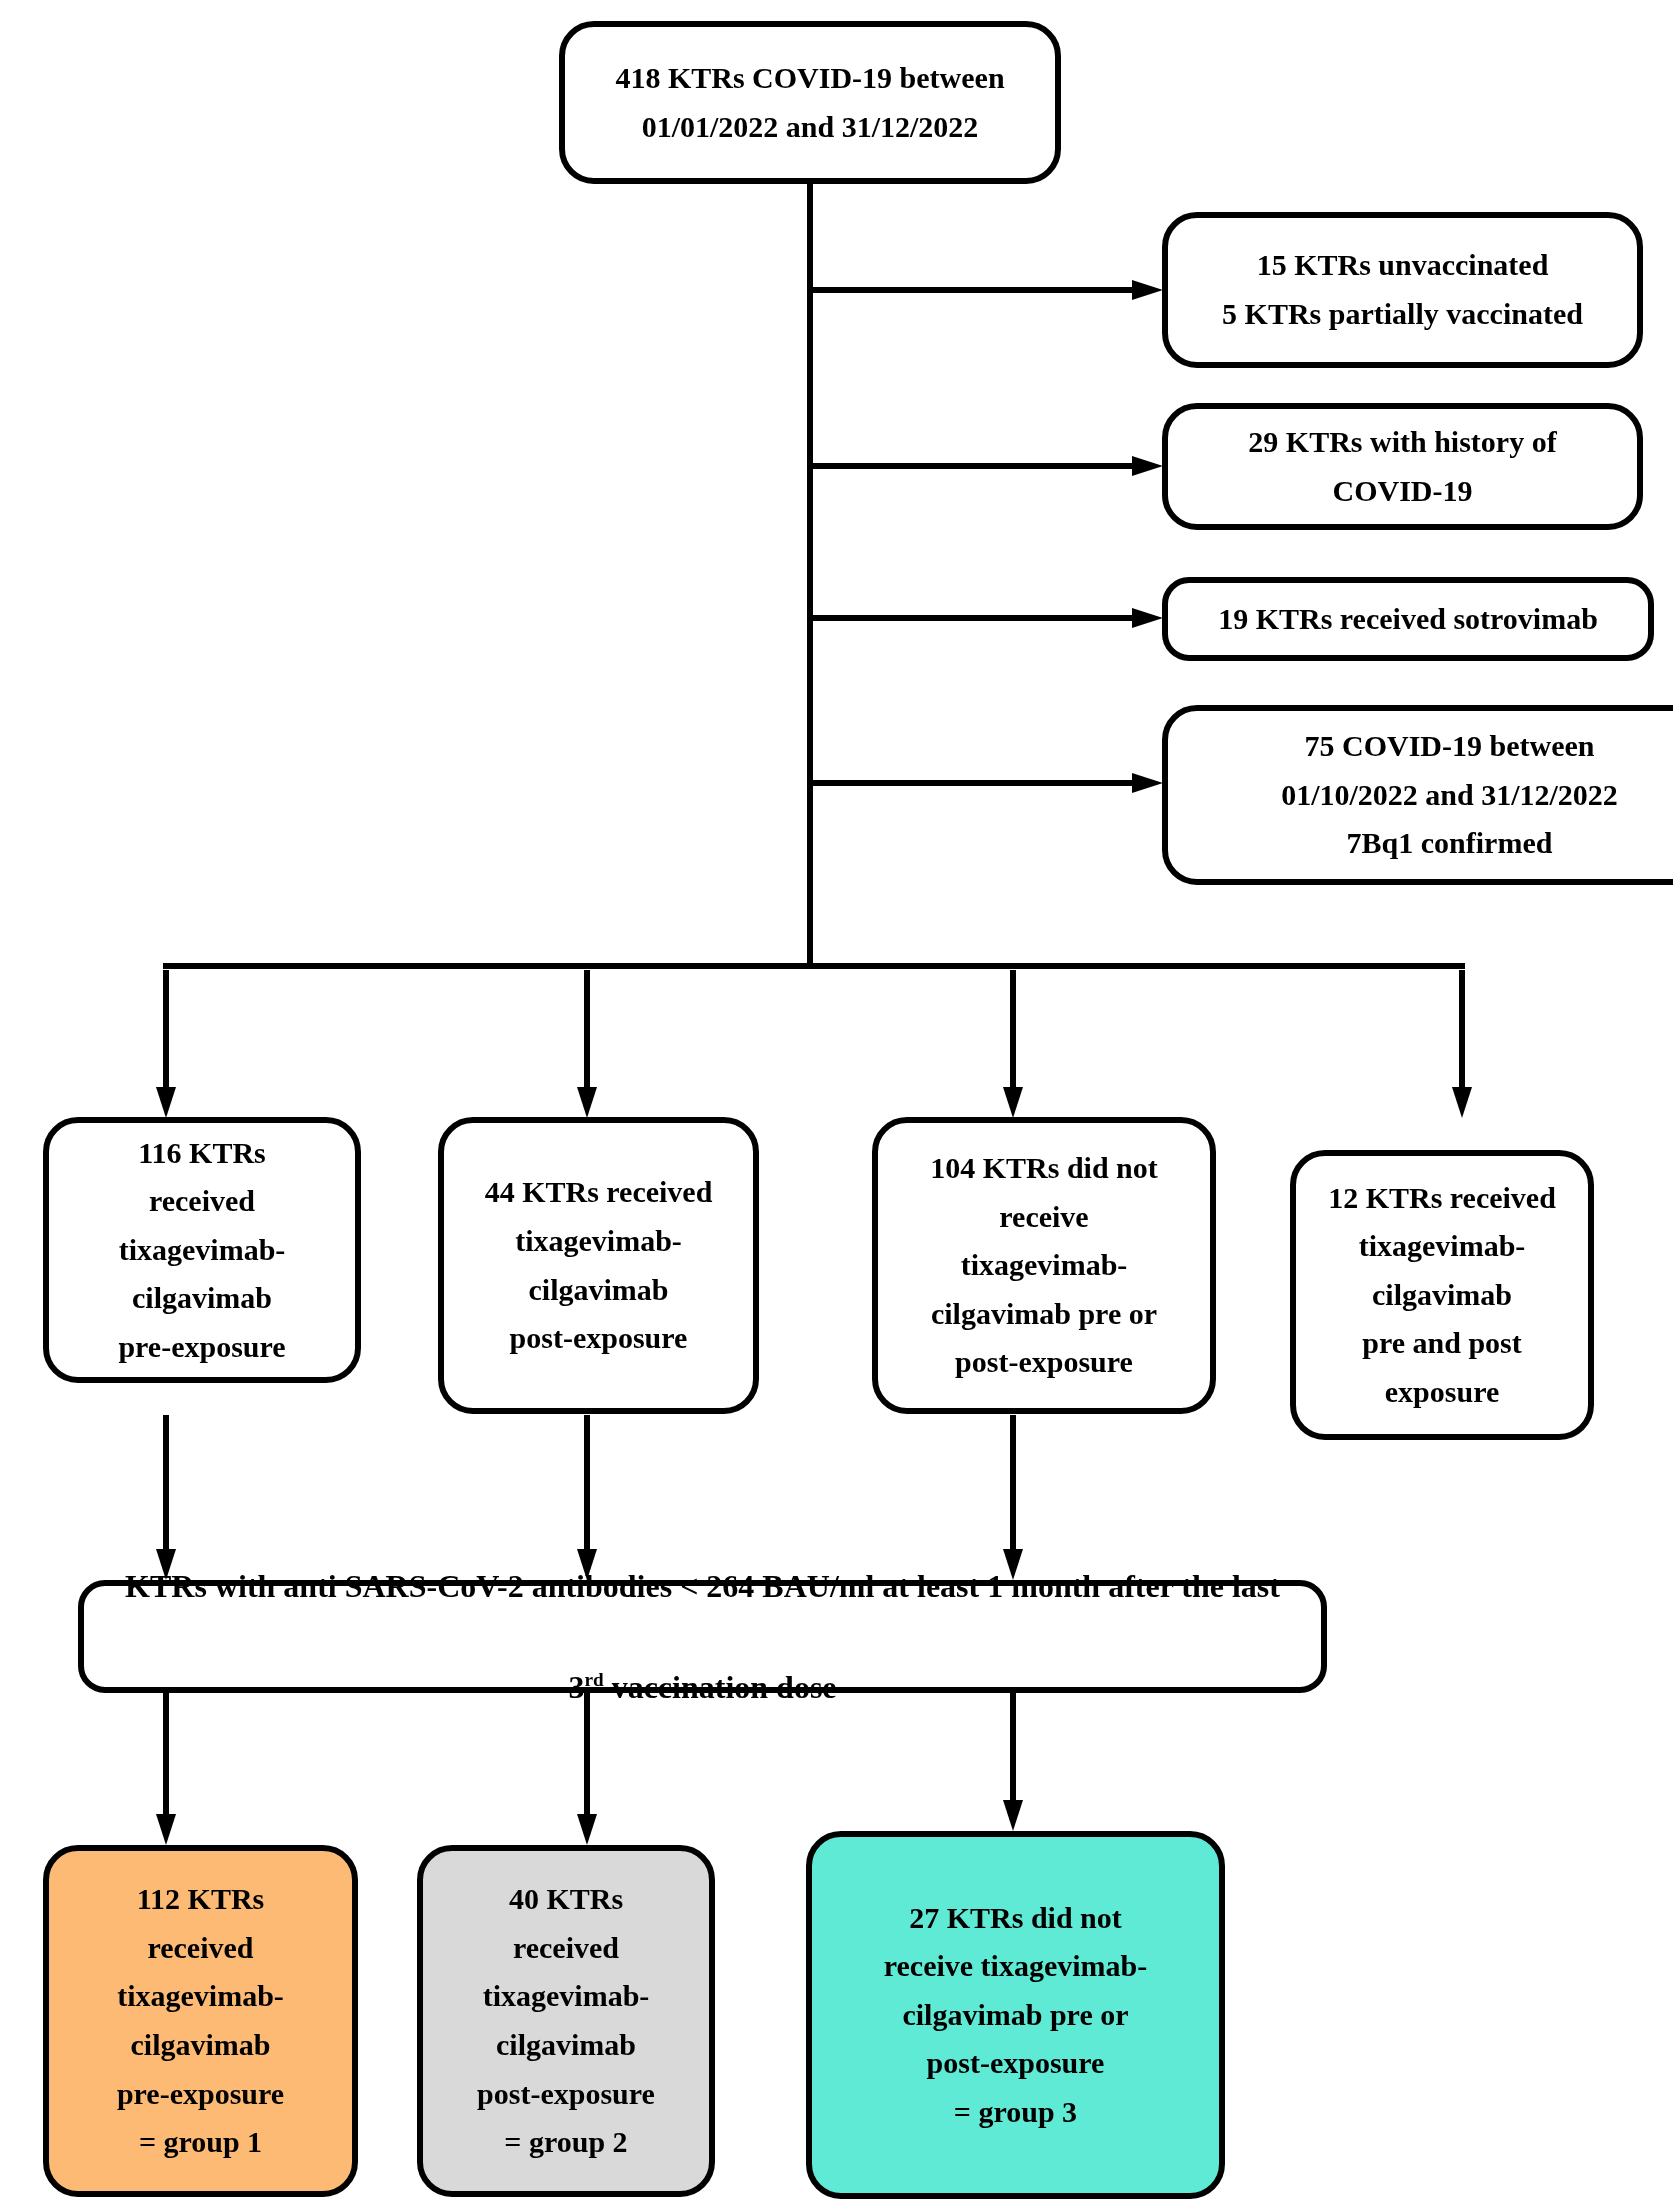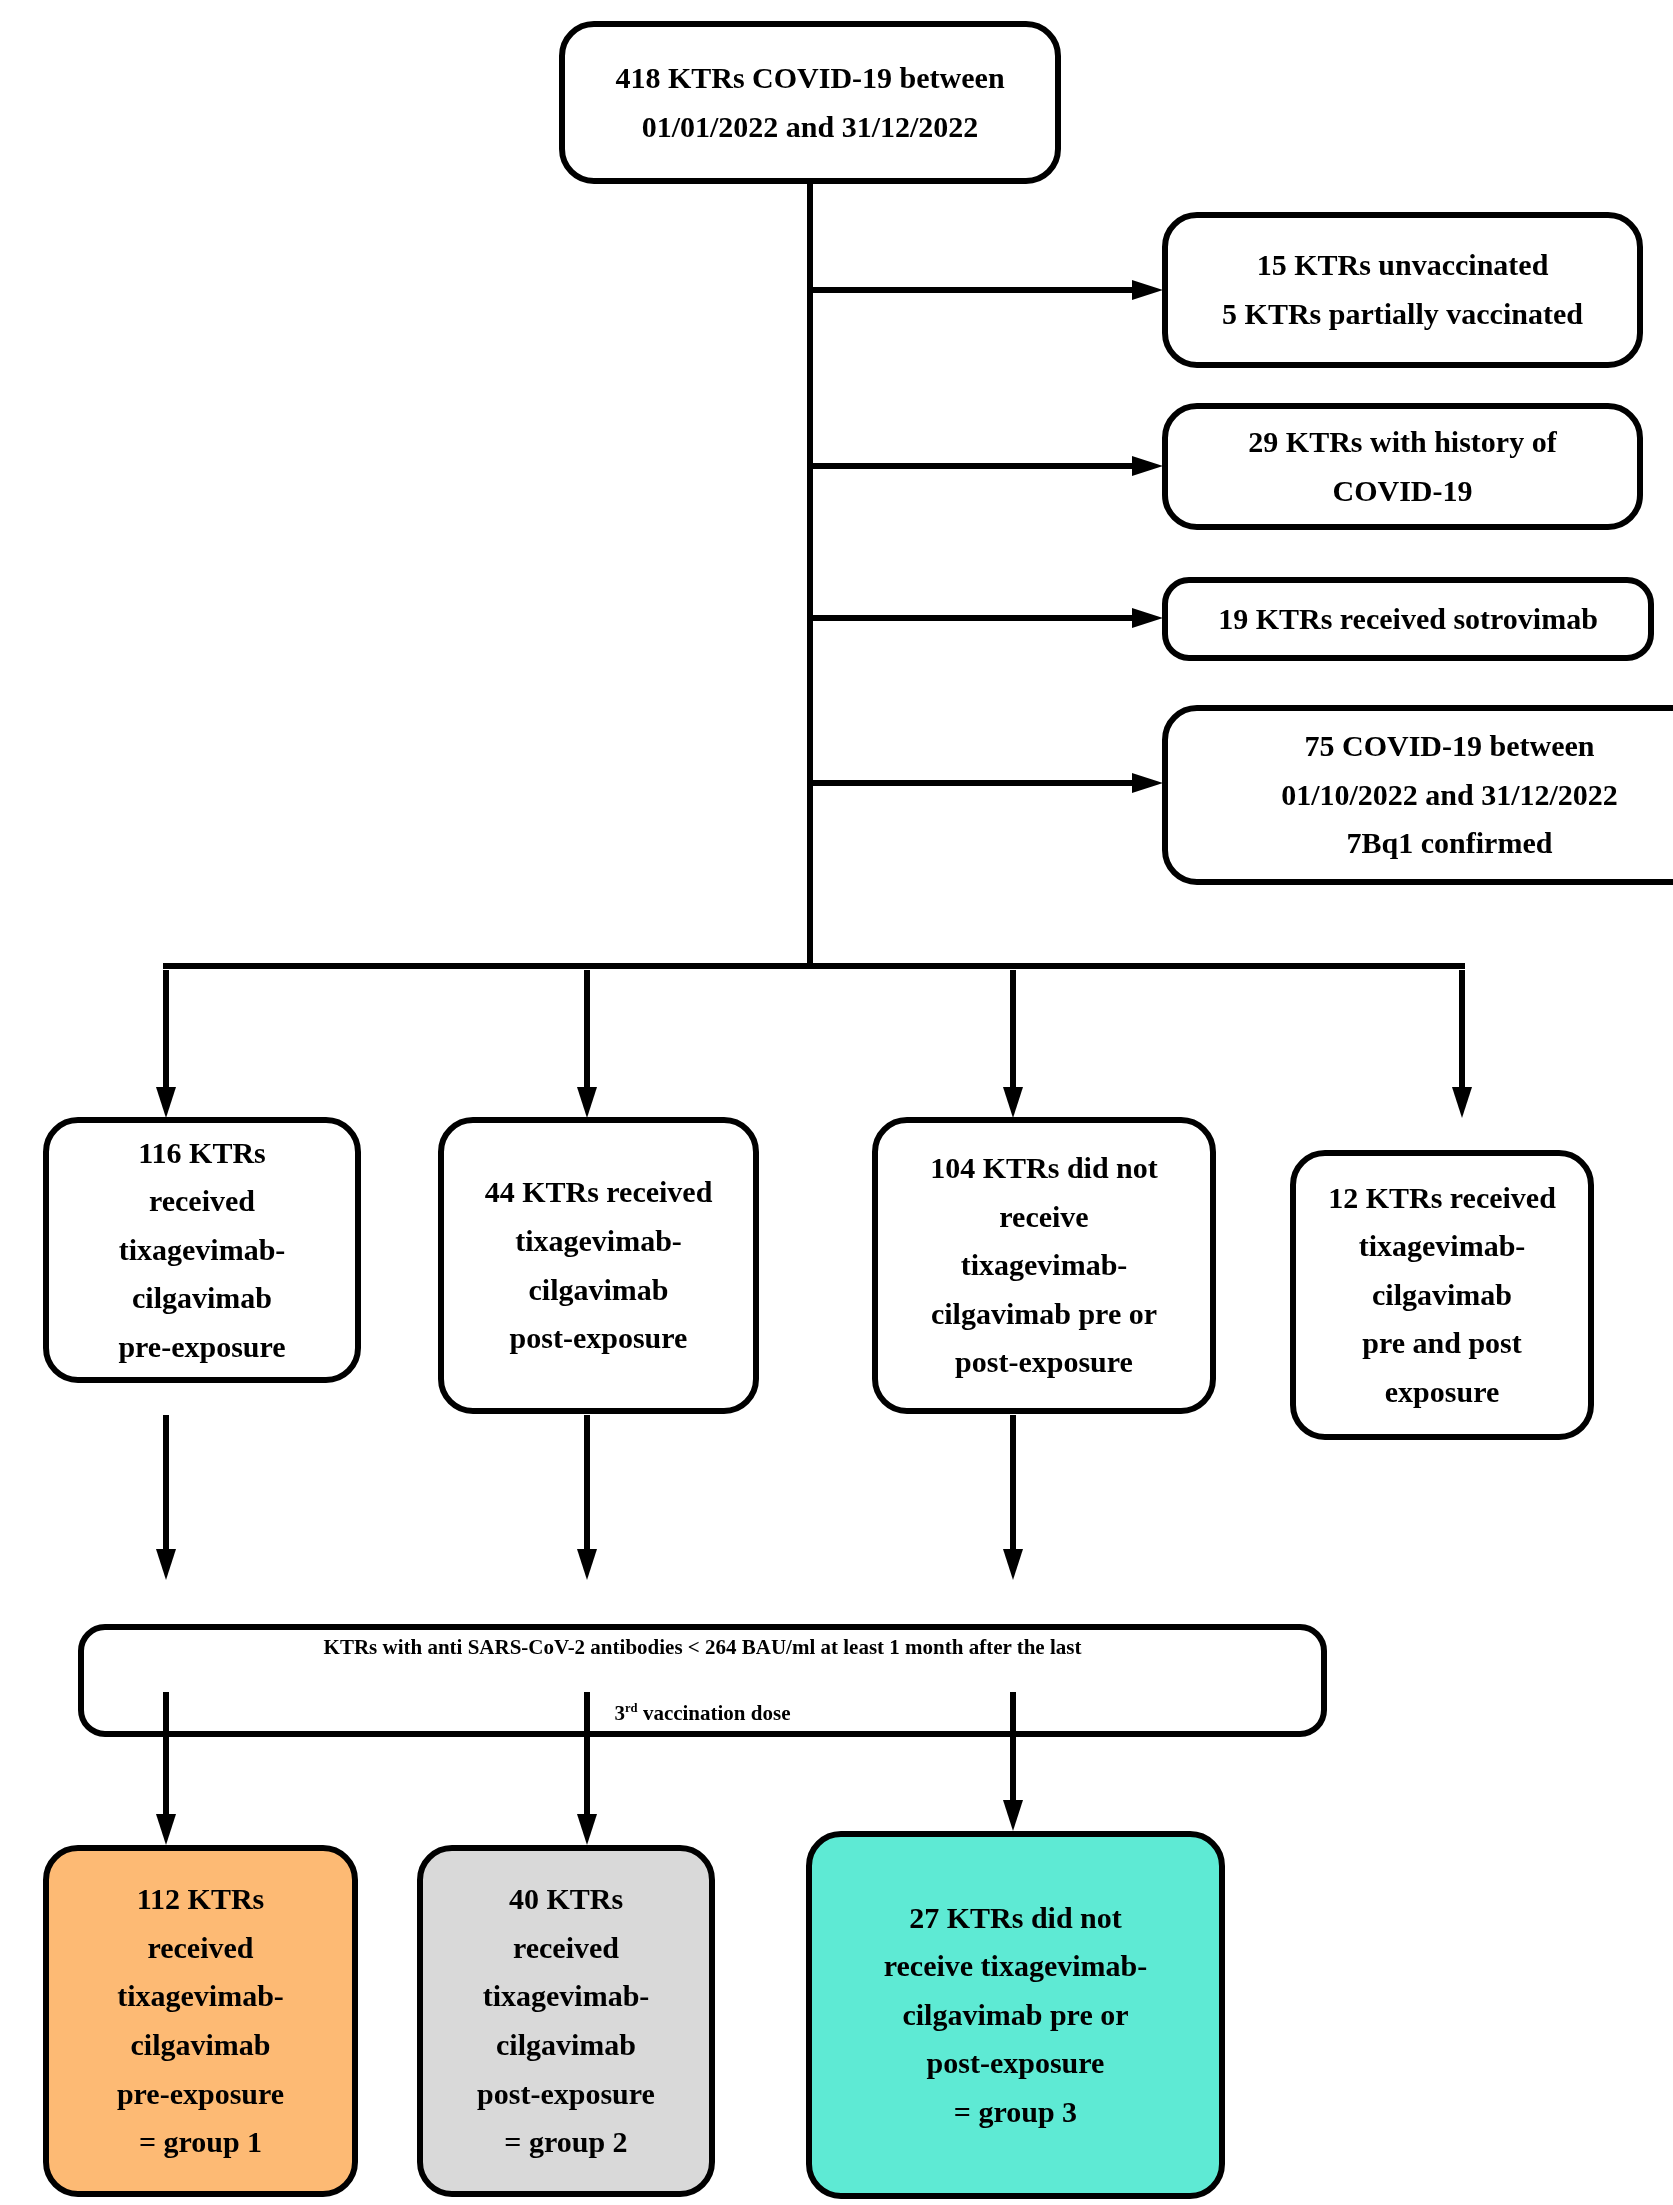--- a/index.html
+++ b/index.html
@@ -22,24 +22,23 @@
     justify-content:center;
     text-align:center;
     white-space:pre-line;
     font-weight:bold;
     font-size:30px;
     line-height:1.62;
     padding:0 7px;
   }
   .criteria{
     flex-direction:column;
-    font-size:21px;
+    font-size:32px;
     line-height:1.58;
     border-radius:27px;
-    margin-top:44px;
   }
   .criteria sup{font-size:60%;line-height:0;}
   .vline,.hline{position:absolute;background:#000;}
   .arrow-down{
     position:absolute;width:0;height:0;
     border-left:10px solid transparent;
     border-right:10px solid transparent;
     border-top:31px solid #000;
   }
   .arrow-right{

